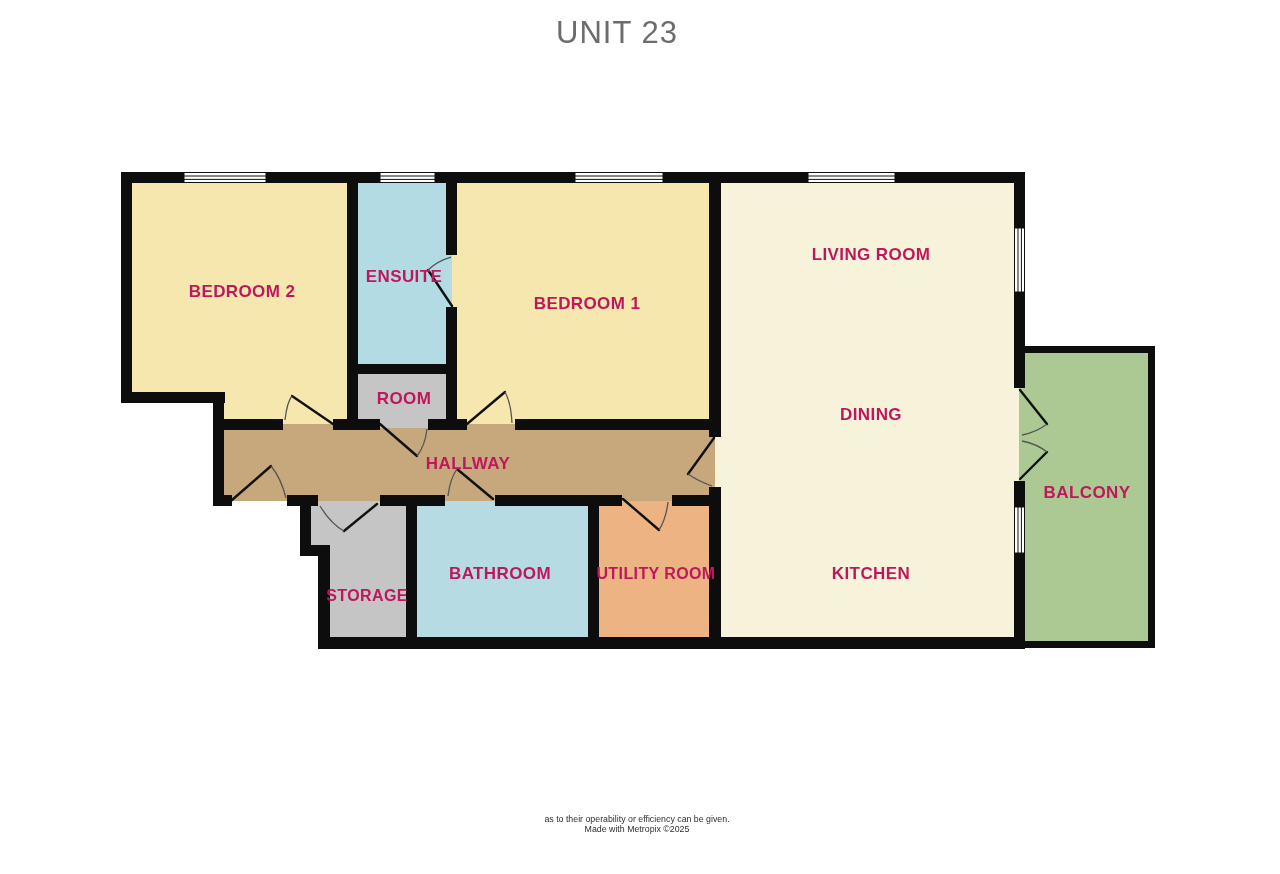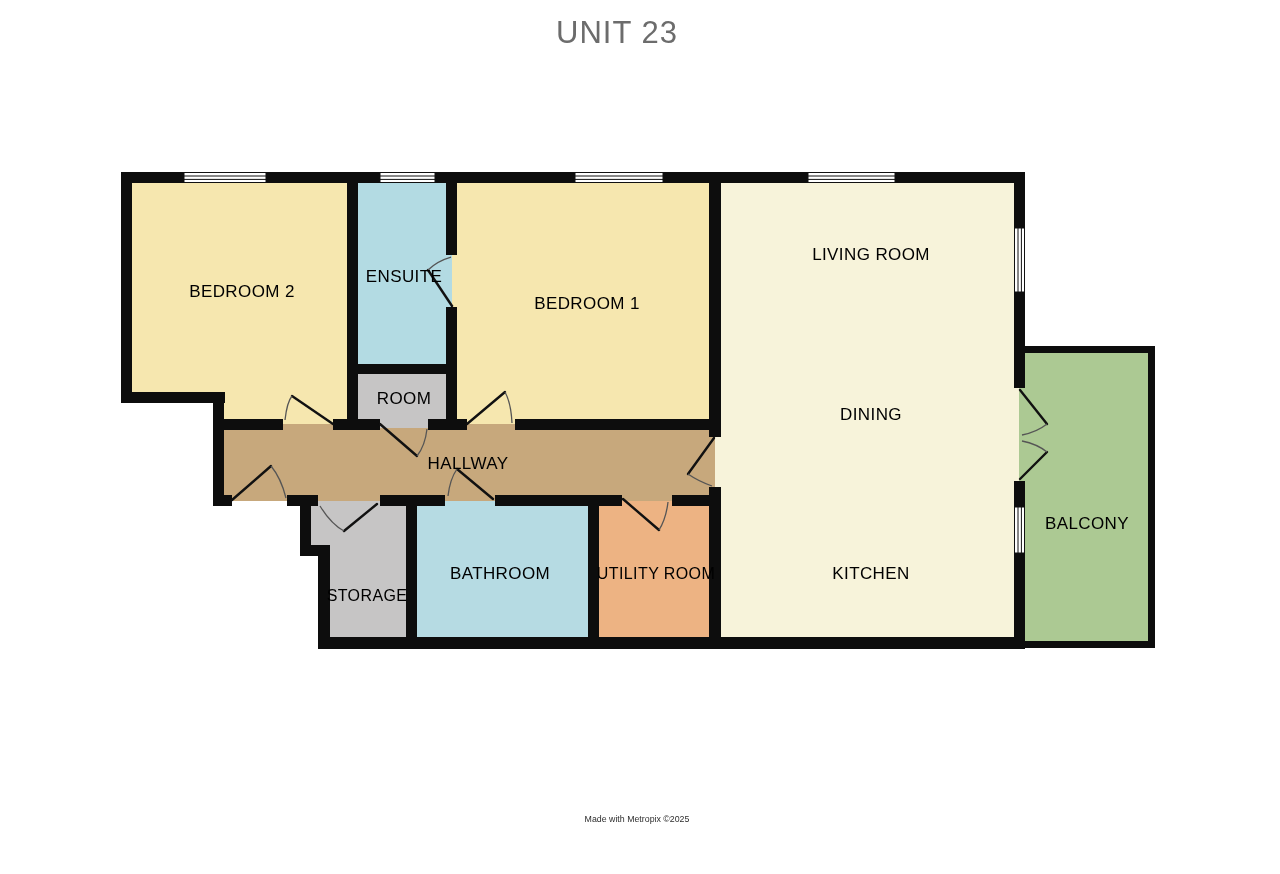--- a/index.html
+++ b/index.html
@@ -6,21 +6,21 @@
   #stage{
     position:relative;width:1178px;height:874px;background:#ffffff;overflow:hidden;
     font-family:"Liberation Sans","DejaVu Sans",sans-serif;
   }
   .plan-title{
     position:absolute;left:617px;top:33px;transform:translate(-50%,-50%);
     font-size:31px;color:#6c6c6c;letter-spacing:1px;white-space:nowrap;font-weight:400;
   }
   .room-label{
     position:absolute;transform:translate(-50%,-50%);
-    font-size:17px;font-weight:normal;color:#000000;letter-spacing:.4px;white-space:nowrap;
+    font-size:17px;font-weight:bold;color:#be185d;letter-spacing:.4px;white-space:nowrap;
   }
   .room-label.small{font-size:16px;}
   .disclaimer{
     position:absolute;left:637px;top:814px;transform:translateX(-50%);
     width:560px;text-align:center;font-size:8.8px;line-height:10.4px;color:#2e2e2e;
   }
   .disclaimer div{white-space:nowrap;}
   svg{position:absolute;left:0;top:0;}
 </style>
 </head>
@@ -145,24 +145,25 @@
       <path d="M1022,441 Q1037,444 1047,452"></path>
     </g>
   </svg>
 
   <div class="room-label" style="left:242px;top:292px">BEDROOM 2</div>
   <div class="room-label" style="left:404px;top:277px">ENSUITE</div>
   <div class="room-label" style="left:587px;top:304px">BEDROOM 1</div>
   <div class="room-label" style="left:871px;top:255px">LIVING ROOM</div>
   <div class="room-label" style="left:871px;top:415px">DINING</div>
   <div class="room-label" style="left:871px;top:574px">KITCHEN</div>
-  <div class="room-label" style="left:1087px;top:524px">BALCONY</div>
+  <div class="room-label" style="left:1087px;top:493px">BALCONY</div>
   <div class="room-label" style="left:404px;top:399px">ROOM</div>
   <div class="room-label" style="left:468px;top:464px">HALLWAY</div>
   <div class="room-label small" style="left:367px;top:596px">STORAGE</div>
   <div class="room-label" style="left:500px;top:574px">BATHROOM</div>
   <div class="room-label small" style="left:656px;top:574px">UTILITY ROOM</div>
 
   <div class="disclaimer">
+    <div>as to their operability or efficiency can be given.</div>
     <div>Made with Metropix ©2025</div>
   </div>
 
 </div>
 
 </body></html>

